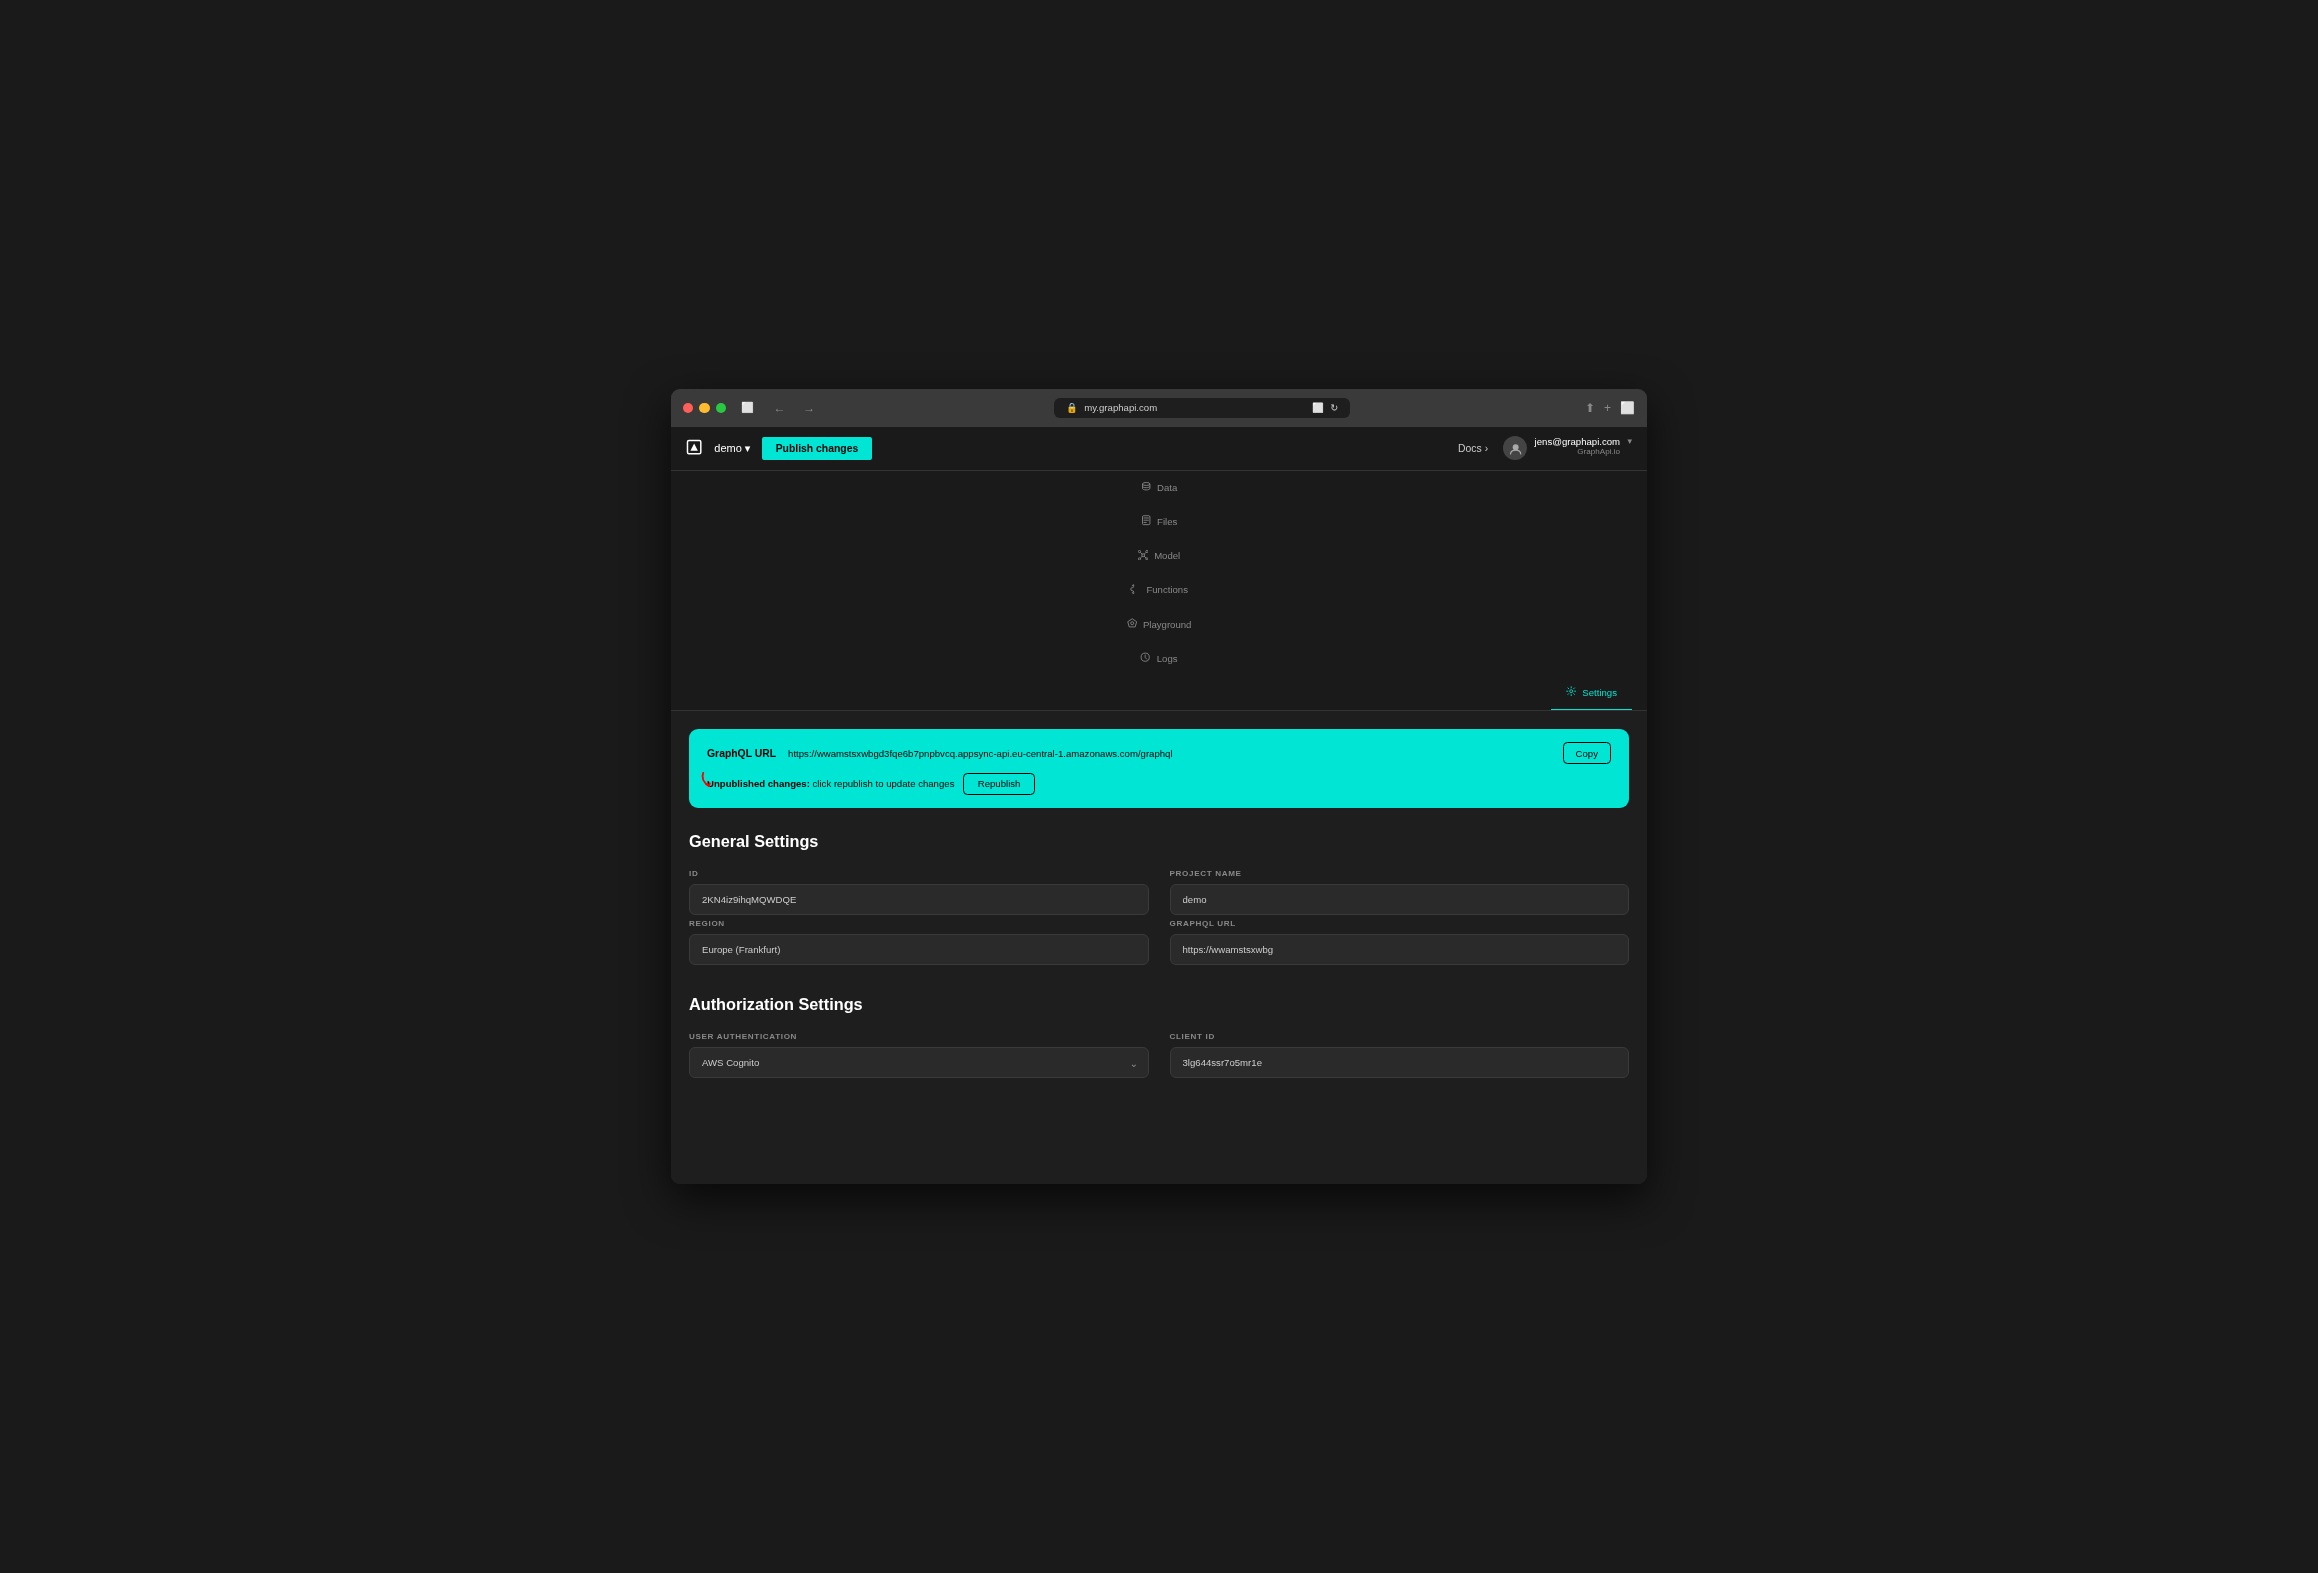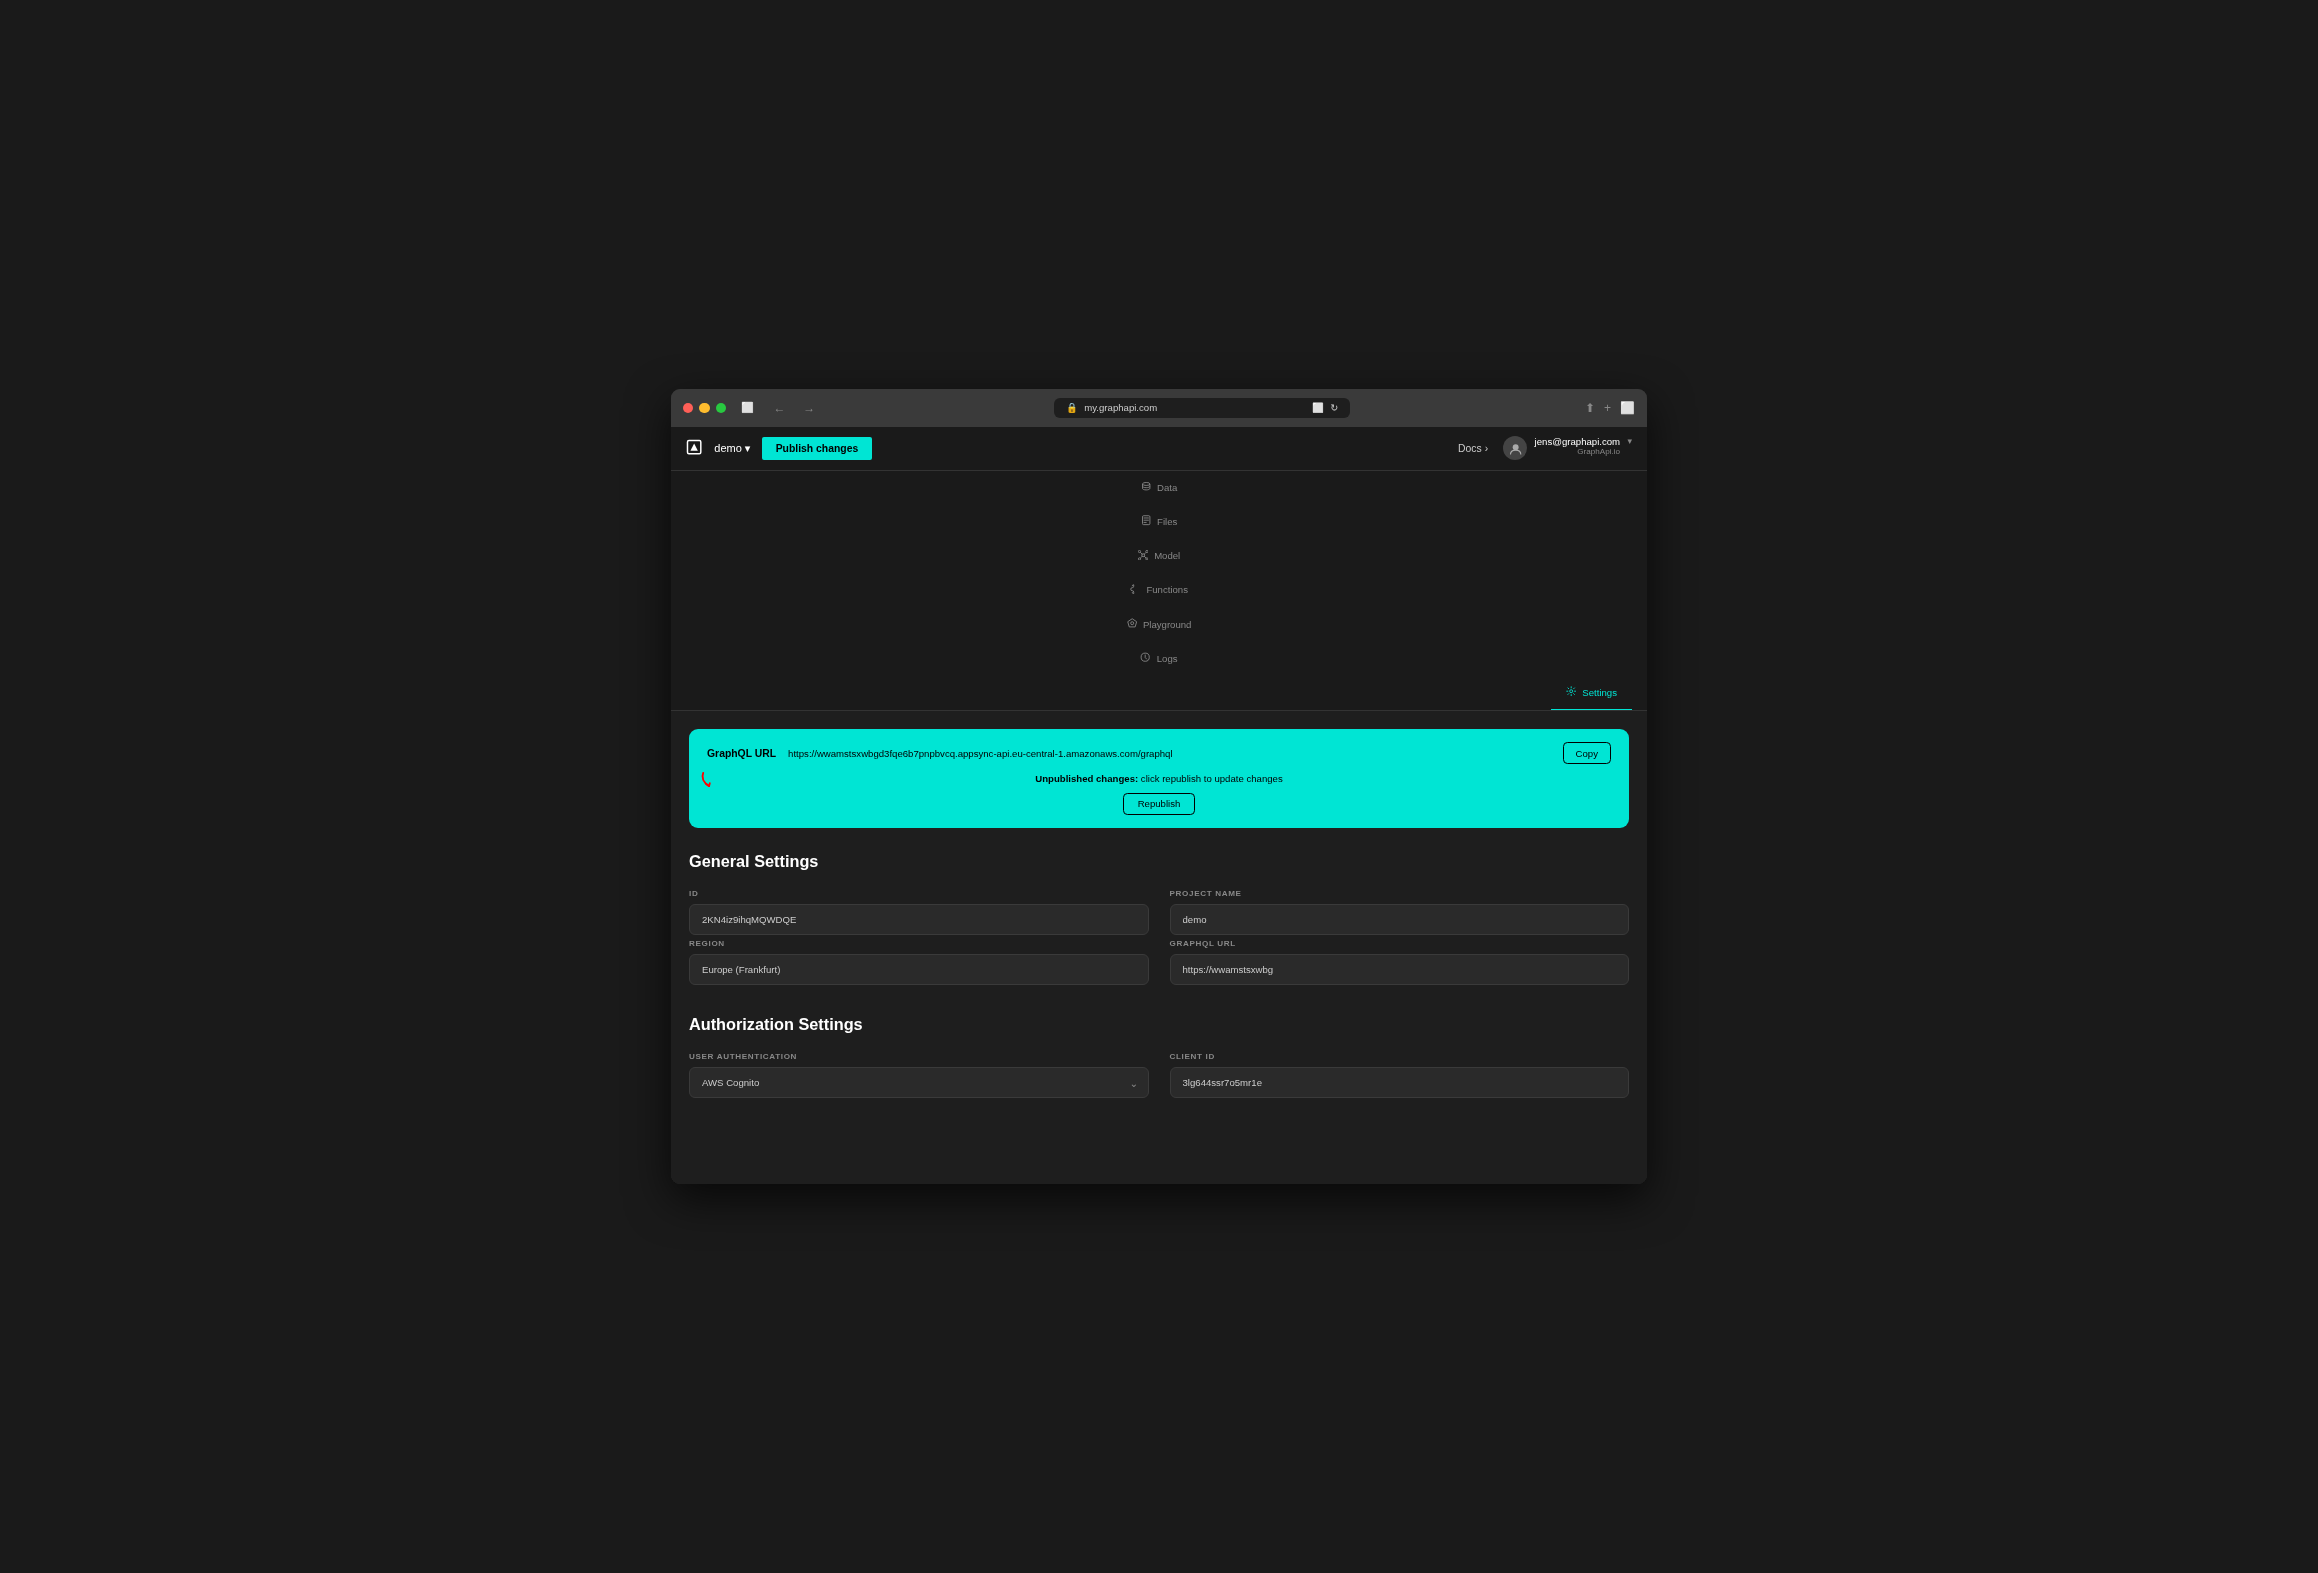--- a/index.html
+++ b/index.html
@@ -264,21 +264,20 @@
       font-size: 9.6px;
       font-weight: 500;
       cursor: pointer;
       white-space: nowrap;
     }
 
     .unpublished-row {
       display: flex;
       align-items: center;
       gap: 9px;
-      flex-direction: column;
     }
 
     .unpublished-text {
       color: #000;
       font-size: 9.6px;
     }
 
     .unpublished-text strong {
       font-weight: 700;
     }

